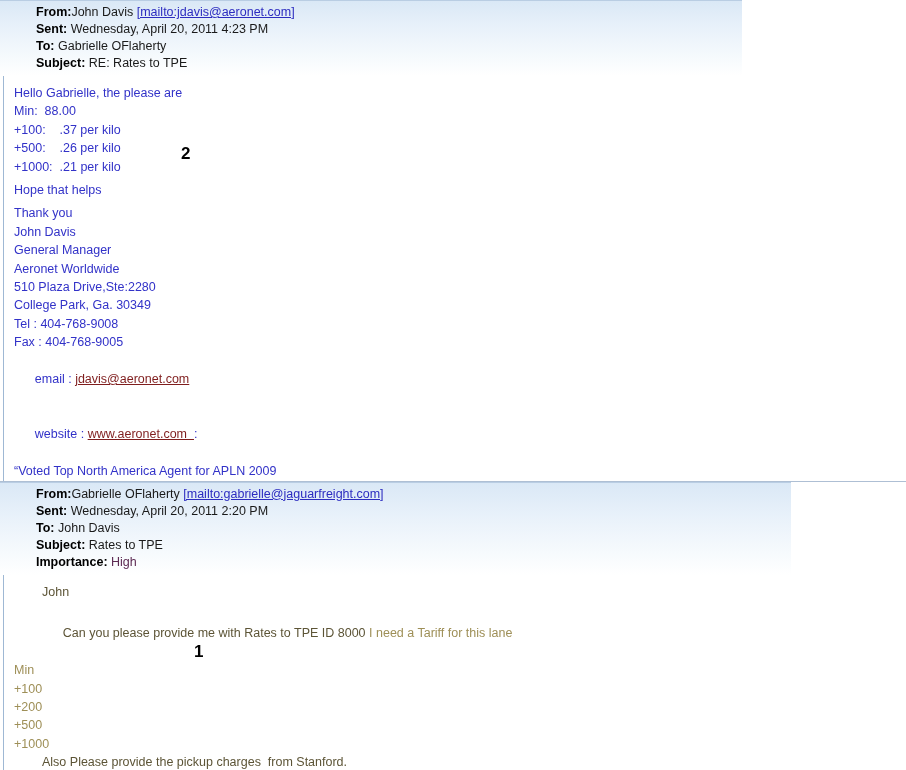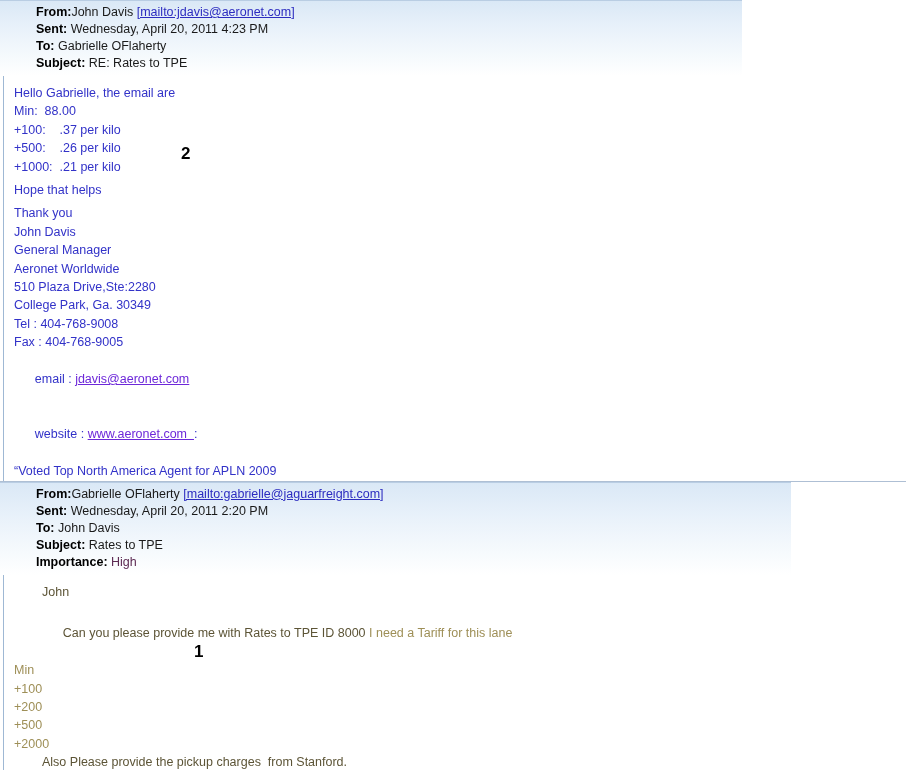--- a/index.html
+++ b/index.html
@@ -66,21 +66,21 @@
 
   .line {
     font-size: 12.5px;
     line-height: 18.4px;
     white-space: pre-wrap;
   }
 
   
   .blue-text { color: #3232c8; }
   .blue-text a {
-    color: #6d28d9;
+    color: #7f1d1d;
   }
   .gap { height: 8px; }
   .gap-sm { height: 5px; }
 
   
   .olive-dark  { color: #5c5436; margin-left: 28px; }
   .olive-light { color: #9e8f57; }
 
   
   .msg-separator {
@@ -119,21 +119,21 @@
       <span class="hdr-value">Gabrielle OFlaherty</span>
     </div>
     <div class="hdr-line">
       <span class="hdr-label">Subject:</span>
       <span class="hdr-value">RE: Rates to TPE</span>
     </div>
   </div>
 
   <div class="body-region">
     <div class="gap"></div>
-    <div class="line blue-text">Hello Gabrielle, the email are</div>
+    <div class="line blue-text">Hello Gabrielle, the please are</div>
     <div class="line blue-text">Min:  88.00</div>
     <div class="line blue-text">+100:    .37 per kilo</div>
     <div class="line blue-text">+500:    .26 per kilo</div>
     <div class="line blue-text">+1000:  .21 per kilo</div>
     <div class="gap-sm"></div>
     <div class="line blue-text">Hope that helps</div>
     <div class="gap-sm"></div>
     <div class="line blue-text">Thank you</div>
     <div class="line blue-text">John Davis</div>
     <div class="line blue-text">General Manager</div>
@@ -185,19 +185,19 @@
     <div class="gap"></div>
     <div class="line olive-dark">John</div>
     <div class="gap-sm"></div>
     <div class="line">
       <span class="olive-dark">Can you please provide me with Rates to TPE ID 8000 </span><span class="olive-light">I need a Tariff for this lane</span>
     </div>
     <div class="line olive-light">Min</div>
     <div class="line olive-light">+100</div>
     <div class="line olive-light">+200</div>
     <div class="line olive-light">+500</div>
-    <div class="line olive-light">+2000</div>
+    <div class="line olive-light">+1000</div>
     <div class="line olive-dark">Also Please provide the pickup charges  from Stanford.</div>
 
   </div>
 
   <div class="annot" style="left:194px; top:161px;">1</div>
 </div>
 
 </body></html>

